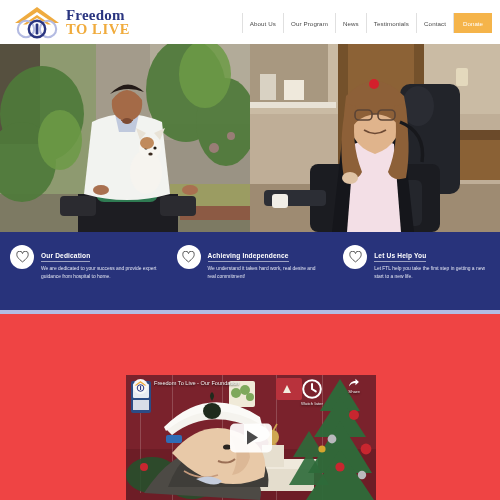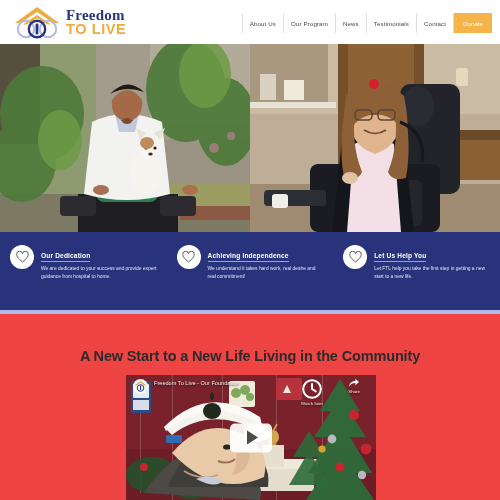--- a/index.html
+++ b/index.html
@@ -17,21 +17,21 @@
     background:#ffffff;display:flex;align-items:center;
   }
   .logo{position:absolute;left:12px;top:3px;display:flex;align-items:center;height:38px;}
   .logo-mark{position:relative;width:50px;height:36px;flex:0 0 auto;}
   .logo-text{margin-left:4px;line-height:1;}
   .logo-line1{
     font-family:"Liberation Serif", serif;font-weight:bold;font-size:15px;
     color:#2a3580;letter-spacing:.2px;display:block;
   }
   .logo-line2{
-    font-family:Liberation Sans, sans-serif;font-weight:bold;font-size:14.5px;
+    font-family:Liberation Serif, serif;font-weight:bold;font-size:14.5px;
     color:#f0ab3c;letter-spacing:.6px;display:block;margin-top:-1px;
   }
 
   .nav{position:absolute;right:8px;top:13px;display:flex;align-items:stretch;height:20px;}
   .nav-item{
     font-size:6.2px;color:#4a4a4a;padding:0 7px;display:flex;align-items:center;
     border-right:1px solid #e0e0e0;white-space:nowrap;letter-spacing:.1px;
   }
   .nav-item:first-child{border-left:1px solid #e0e0e0;}
   .nav-donate{
@@ -252,21 +252,20 @@
         </svg>
       </div>
       <div class="feat-body">
         <div class="feat-title">Let Us Help You</div>
         <div class="feat-desc">Let FTL help you take the first step in getting a new start to a new life.</div>
       </div>
     </div>
   </div>
   <div class="band-strip"></div>
 
-  <h1 class="headline">A New Start to a New Life Living in the Community</h1>
 
   <div class="video">
     <svg viewBox="0 0 250 125" preserveAspectRatio="xMidYMid slice">
       <rect width="250" height="125" fill="#6d1d26"></rect>
       <rect x="0" y="0" width="250" height="74" fill="#7a222c"></rect>
       <g opacity="0.18" fill="#ffffff">
         <rect x="14" y="8" width="1" height="110"></rect>
           <rect x="46" y="0" width="1" height="125"></rect>
         <rect x="96" y="0" width="1" height="125"></rect>
           <rect x="150" y="0" width="1" height="125"></rect>

